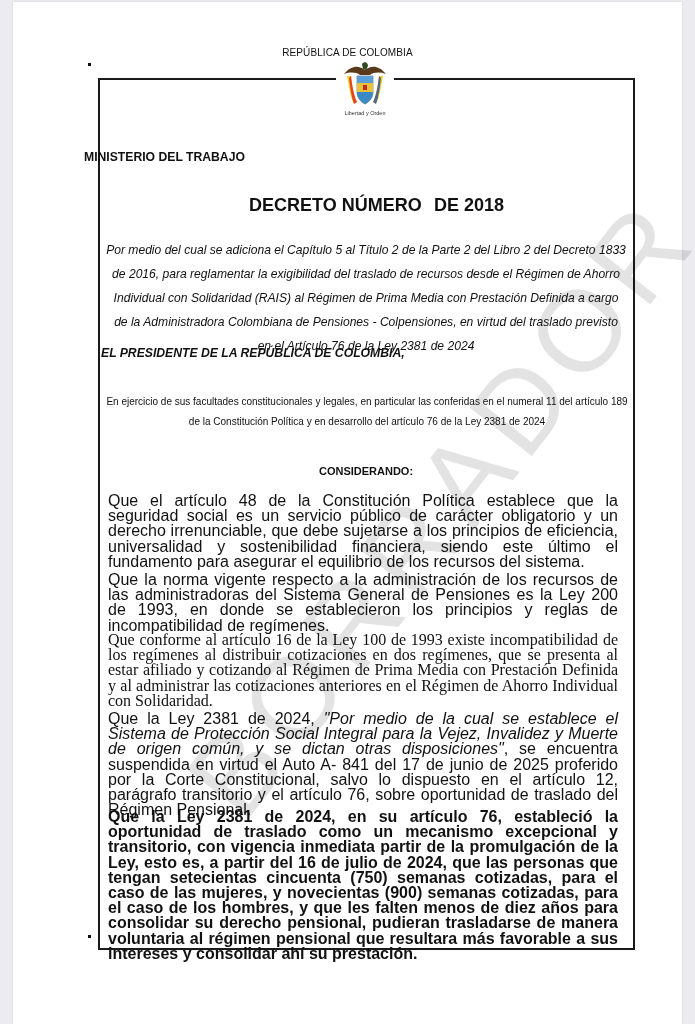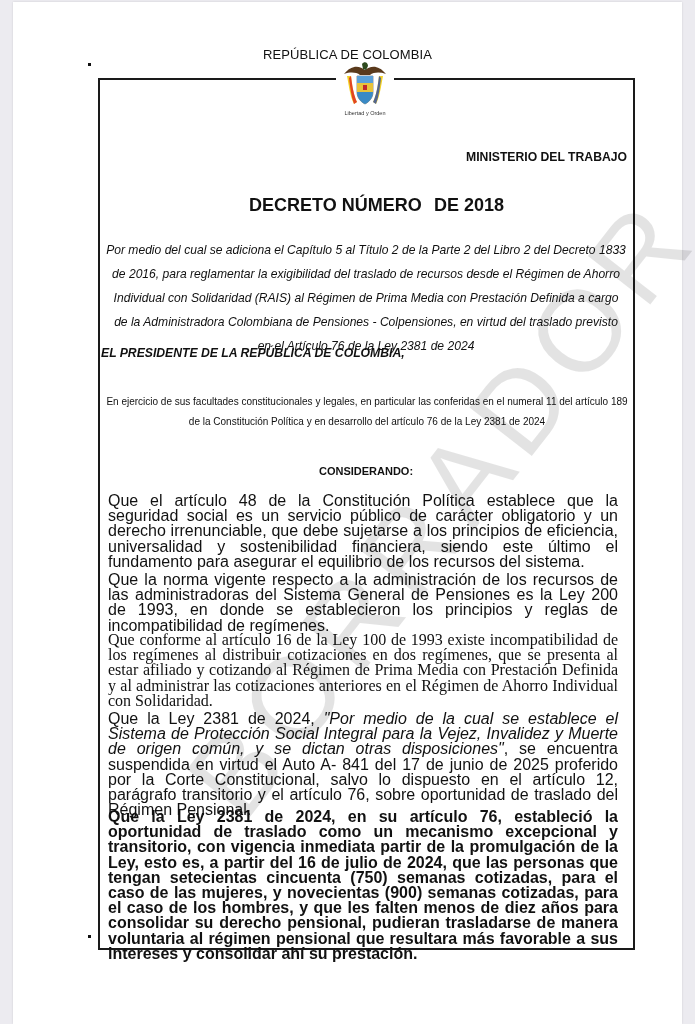--- a/index.html
+++ b/index.html
@@ -10,21 +10,21 @@
     color: #111;
     position: relative;
   }
   .page {
     position: absolute; left: 13px; top: 2px; width: 669px; height: 1022px;
     background: #ffffff;
     box-shadow: 0 0 2px rgba(0,0,0,0.12);
   }
   .header-title {
     position: absolute; left: 0; width: 695px; top: 47px;
-    text-align: center; font-size: 13px; letter-spacing: 0.1px; color: #111;
+    text-align: center; font-size: 10px; letter-spacing: 0.1px; color: #111;
   }
   .crest {
     position: absolute; left: 340px; top: 60px; width: 50px; height: 52px;
   }
   .crest-motto {
     position: absolute; left: 320px; width: 90px; top: 110px;
     text-align: center; font-size: 5.5px; color: #333;
   }
   .frame {
     position: absolute; left: 98px; top: 78px; width: 533px; height: 868px;
@@ -37,22 +37,22 @@
     position: absolute; width: 3px; height: 3px; background: #111;
   }
   .watermark {
     position: absolute; left: 95px; top: 430px;
     font-size: 115px; font-weight: 400; color: rgba(0,0,0,0.11);
     letter-spacing: 10px; transform: rotate(-52deg); transform-origin: 0 0;
     white-space: nowrap; pointer-events: none;
     left: 160px; top: 760px;
   }
   .ministry {
-    position: absolute; left: 97px; width: 530px; top: 150px;
-    text-align: right; font-weight: bold; font-size: 12.2px;
+    position: absolute; left: 84px; width: 530px; top: 150px;
+    text-align: left; font-weight: bold; font-size: 12.2px;
   }
   .decree-line {
     position: absolute; top: 195px; font-weight: bold; font-size: 18px;
   }
   .decree-num { left: 249px; }
   .decree-year { left: 434px; }
   .subject {
     position: absolute; left: 106px; width: 520px; top: 238px;
     text-align: center; font-style: italic; font-size: 12.1px; line-height: 24px;
   }

